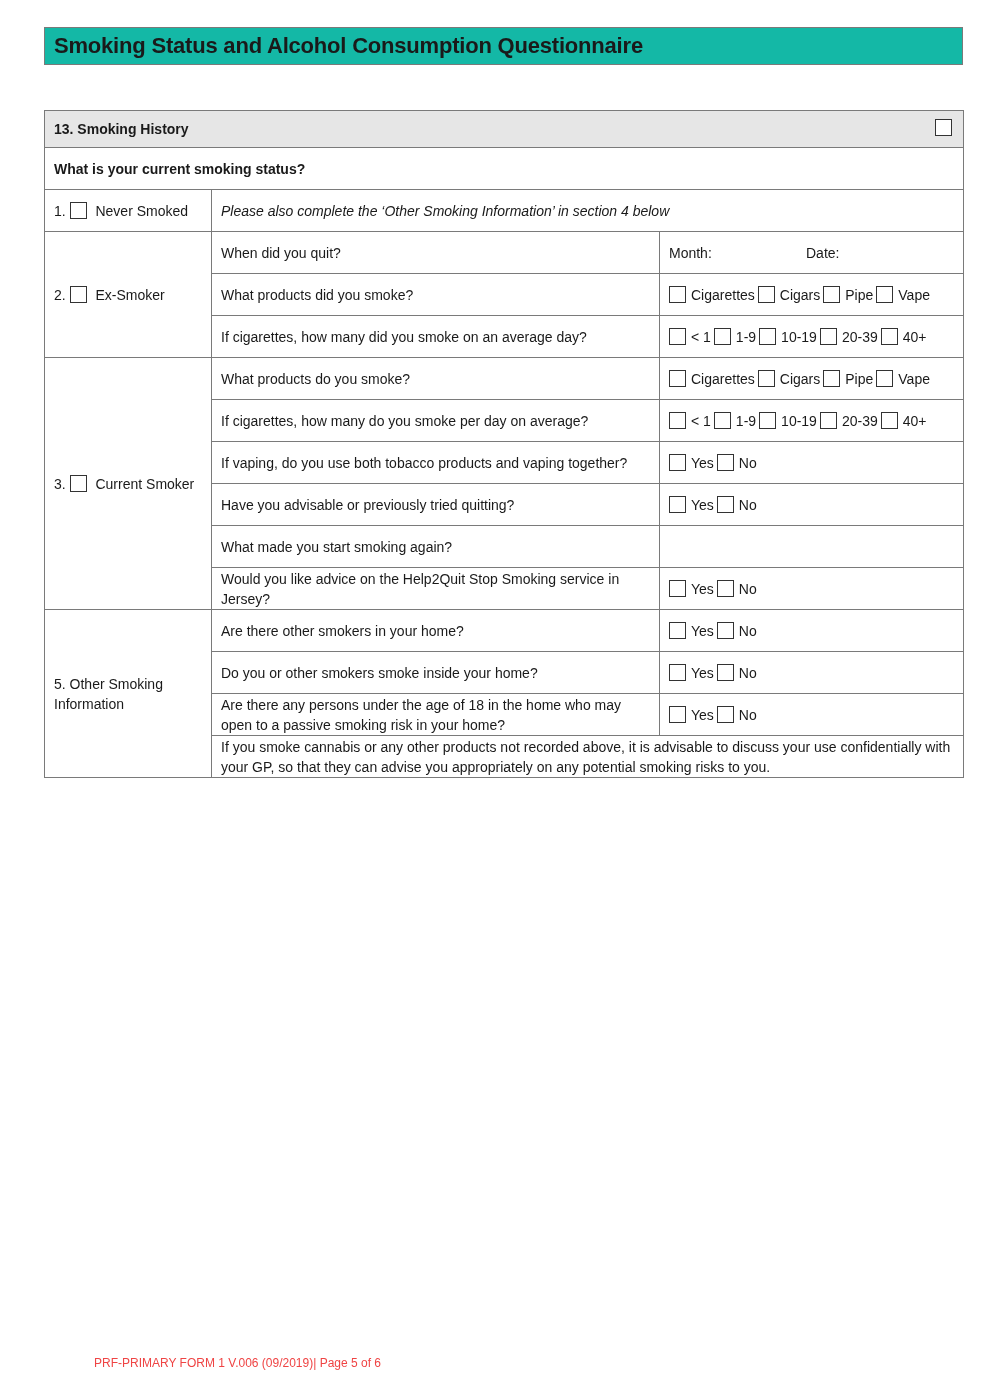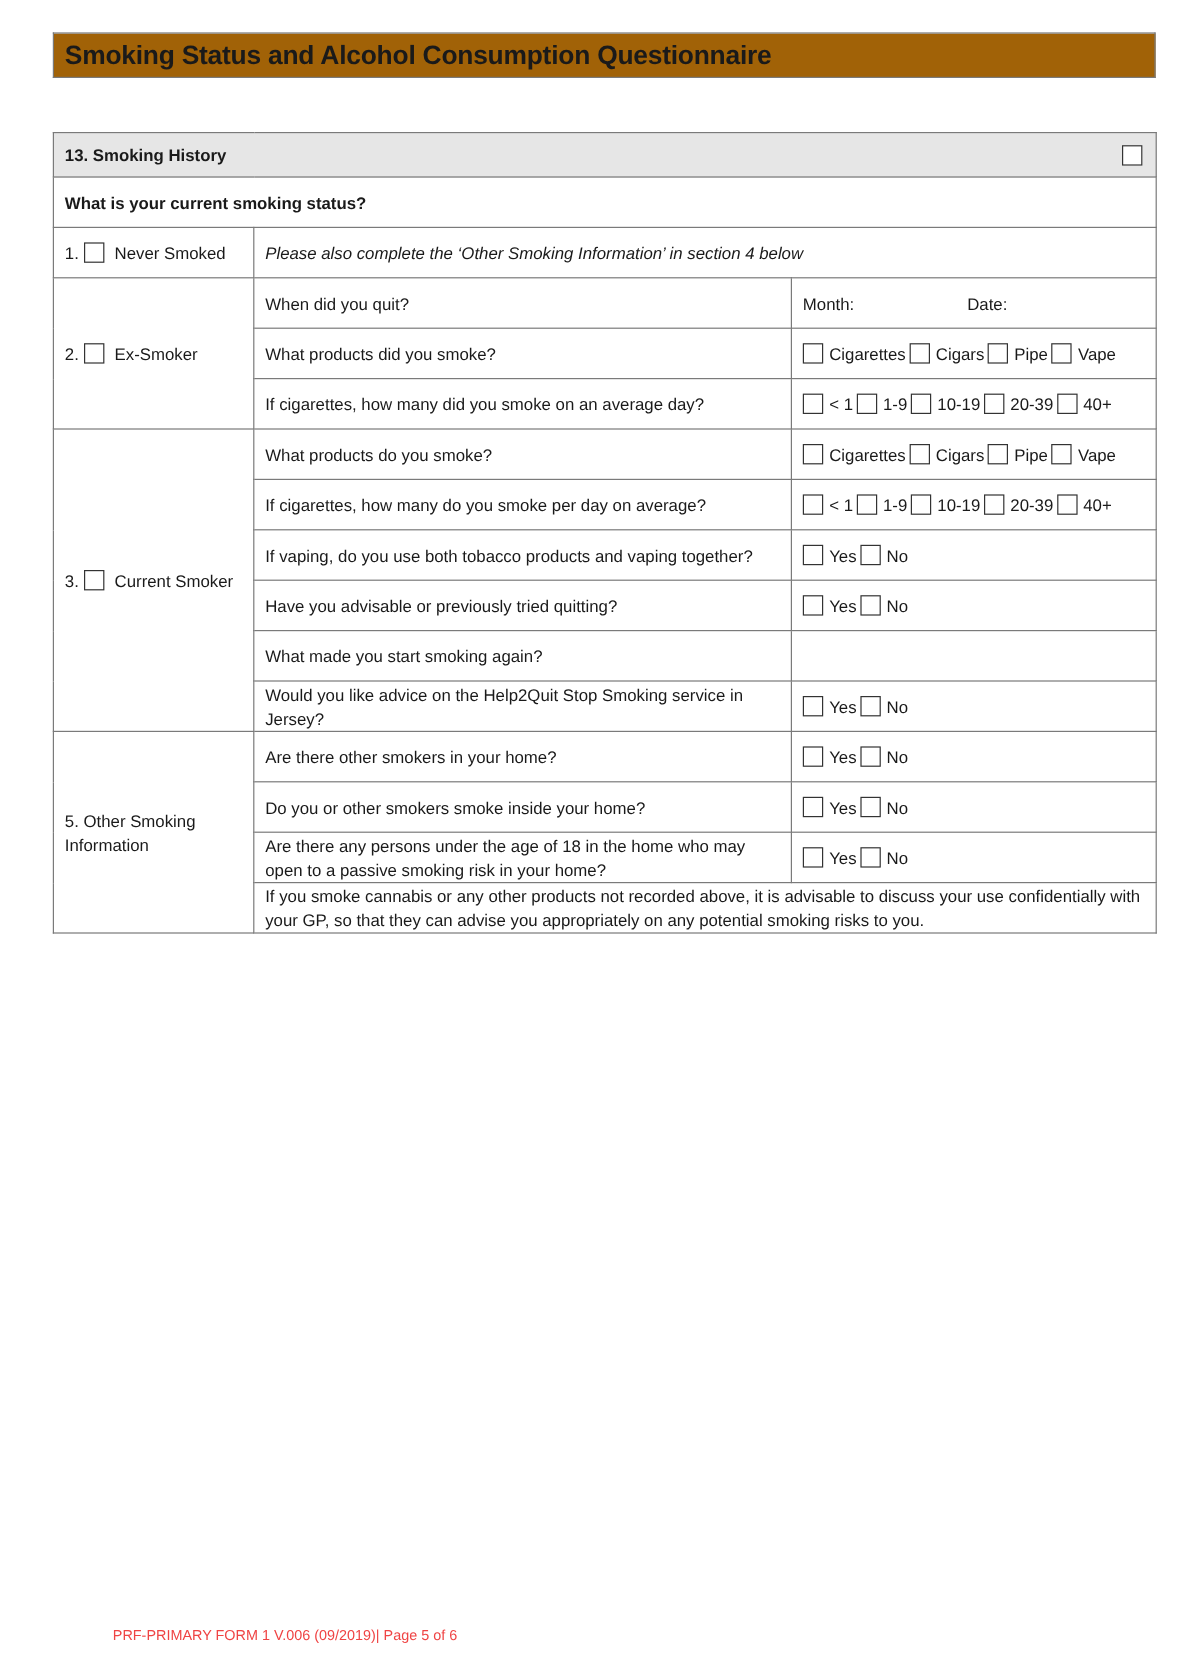--- a/index.html
+++ b/index.html
@@ -1,26 +1,26 @@
 <!DOCTYPE html>
 <html><head>
 <meta charset="utf-8">
 <style>
   * { box-sizing: border-box; margin: 0; padding: 0; }
   html, body { width: 988px; height: 1399px; background: #ffffff; }
   body { position: relative; font-family: "Liberation Sans", sans-serif; color: #1a1a1a; font-size: 14px; }
 
   .hdr-table { position: absolute; left: 44px; top: 27px; width: 919px; border-collapse: collapse; }
   .hdr-table td { border: 1.3px solid #7a7a7a; padding: 0 9px; height: 36px; }
-  .hdr-title { background: #a16207; font-size: 22px; font-weight: bold; letter-spacing: -0.2px; height: 37px !important; }
+  .hdr-title { background: #14b8a6; font-size: 22px; font-weight: bold; letter-spacing: -0.2px; height: 37px !important; }
 
   .main-table { position: absolute; left: 44px; top: 110px; width: 919px; border-collapse: collapse; table-layout: fixed; }
   .main-table td { border: 1.3px solid #7a7a7a; padding: 0 9px; vertical-align: middle; line-height: 20px; }
   .sec-head { background: #e6e6e6; height: 37px; font-weight: bold; font-size: 14px; }
-  .sec-head .flex { display: flex; justify-content: space-between; align-items: center; }
+  .sec-head .flex { display: flex; justify-content: space-between; }
   .bold-q { font-weight: bold; height: 42px; }
   .row42 { height: 42px; }
   .italic { font-style: italic; }
 
   .cb { display: inline-block; width: 17px; height: 17px; border: 1.4px solid #333; background: #fff; vertical-align: -3px; margin-right: 5px; cursor: pointer; }
   .opt { display: inline-block; margin-right: 3px; white-space: nowrap; }
   .status-label { white-space: nowrap; margin-top: 45px; }
   .month-year { display: flex; }
   .month-year span:first-child { width: 137px; }
 

